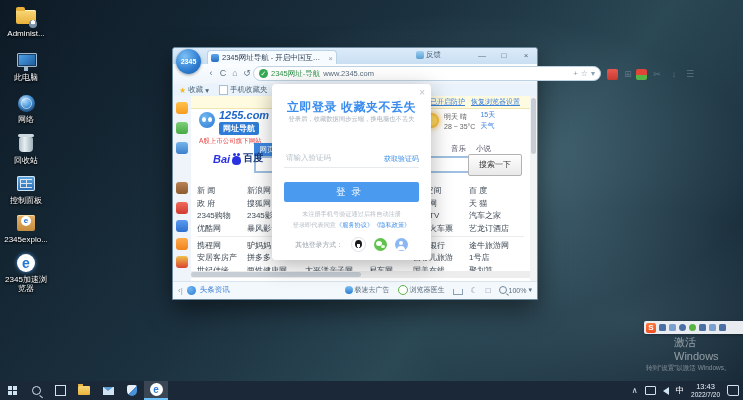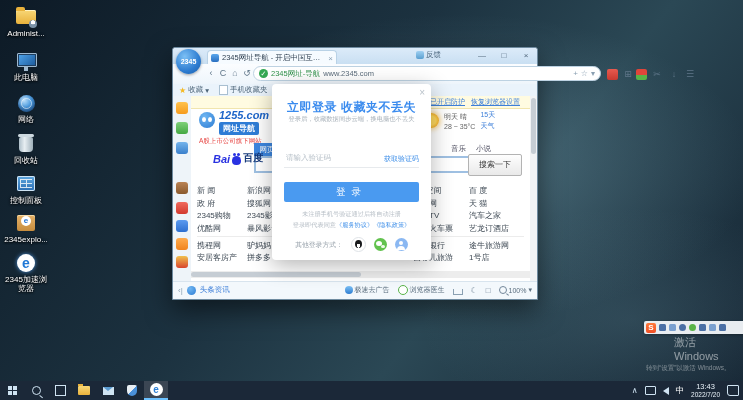--- a/index.html
+++ b/index.html
@@ -418,20 +418,28 @@
             <span class="tc c5">途牛旅游网</span>
           </div>
           <div class="trow">
             <span class="tc c0">安居客房产</span>
             <span class="tc c1">拼多多</span>
             <span class="tc c2"></span>
             <span class="tc c3"></span>
             <span class="tc c4">去哪儿旅游</span>
             <span class="tc c5">1号店</span>
           </div>
+          <div class="trow">
+            <span class="tc c0">世纪佳缘</span>
+            <span class="tc c1">两性健康网</span>
+            <span class="tc c2">太平洋亲子网</span>
+            <span class="tc c3">易车网</span>
+            <span class="tc c4">国美在线</span>
+            <span class="tc c5">聚划算</span>
+          </div>
         </div>
 
         <div id="hscroll">
             <div id="hthumb"></div>
           </div>
       </div>
       <div id="vscroll">
           <div id="vthumb"></div>
         </div>
     </div>

